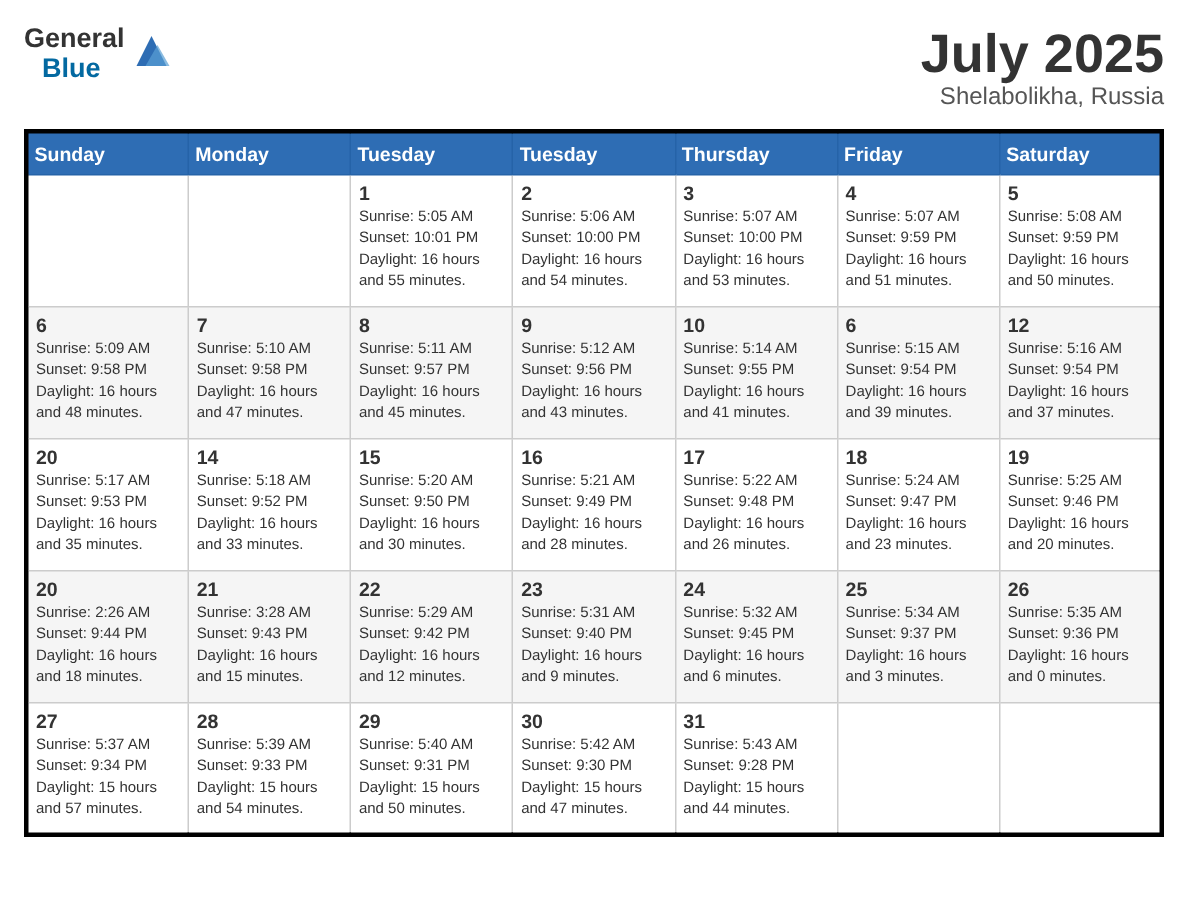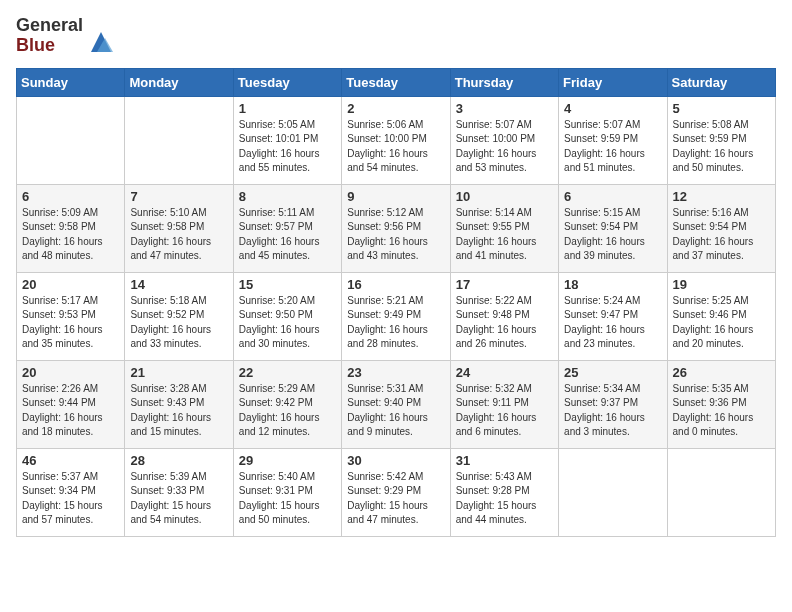--- a/index.html
+++ b/index.html
@@ -11,36 +11,37 @@
       padding: 16px;
     }
     .header {
       display: flex;
       justify-content: space-between;
       align-items: flex-start;
       margin-bottom: 12px;
     }
     .logo {
       display: flex;
-      align-items: flex-end;
+      align-items: center;
     }
     .logo-text {
       display: flex;
       flex-direction: column;
       line-height: 1.1;
     }
     .logo-general {
       font-size: 18px;
       font-weight: bold;
       color: #333;
     }
     .logo-blue {
       font-size: 18px;
       font-weight: bold;
-      color: #7f1d1d;
+      color: #0369a1;
+      margin-left: 12px;
     }
     .logo-icon {
       width: 28px;
       height: 28px;
       margin-left: 4px;
       margin-top: -4px;
     }
     .title-block {
       text-align: right;
     }
@@ -50,21 +51,21 @@
       color: #333;
       line-height: 1.1;
     }
     .location {
       font-size: 16px;
       color: #555;
     }
     .calendar {
       width: 100%;
       border-collapse: collapse;
-      border: 1px solid #000000;
+      border: 3px solid #000000;
       padding-left: 44px;
     }
     .calendar th {
       background-color: #2e6db4;
       color: #fff;
       font-size: 13px;
       font-weight: bold;
       padding: 6px 4px;
       text-align: left;
       border: 1px solid #2563a8;
@@ -110,20 +111,24 @@
   <div class="logo">
     <div class="logo-text">
       <span class="logo-general">General</span>
       <span class="logo-blue">Blue</span>
     </div>
     <svg class="logo-icon" viewBox="0 0 28 28" xmlns="http://www.w3.org/2000/svg">
       <polygon points="4,24 14,4 24,24" fill="#2e6db4"></polygon>
       <polygon points="10,24 18,10 26,24" fill="#5a9fd4" opacity="0.7"></polygon>
     </svg>
   </div>
+  <div class="title-block">
+    <div class="month-year">July 2025</div>
+    <div class="location">Shelabolikha, Russia</div>
+  </div>
 </div>
 
 <table class="calendar">
   <thead>
     <tr>
     <th>Sunday</th>
         <th>Monday</th>
         <th>Tuesday</th>
         <th>Tuesday</th>
         <th>Thursday</th>
@@ -275,59 +280,59 @@
         </td>
         <td>
           <span class="day-num">23</span>
           <div class="day-info">Sunrise: 5:31 AM
 Sunset: 9:40 PM
 Daylight: 16 hours and 9 minutes.</div>
         </td>
         <td>
           <span class="day-num">24</span>
           <div class="day-info">Sunrise: 5:32 AM
-Sunset: 9:11 PM
+Sunset: 9:45 PM
 Daylight: 16 hours and 6 minutes.</div>
         </td>
         <td>
           <span class="day-num">25</span>
           <div class="day-info">Sunrise: 5:34 AM
 Sunset: 9:37 PM
 Daylight: 16 hours and 3 minutes.</div>
         </td>
         <td>
           <span class="day-num">26</span>
           <div class="day-info">Sunrise: 5:35 AM
 Sunset: 9:36 PM
 Daylight: 16 hours and 0 minutes.</div>
         </td>
       </tr>
       <tr>
         <td>
-          <span class="day-num">46</span>
+          <span class="day-num">27</span>
           <div class="day-info">Sunrise: 5:37 AM
 Sunset: 9:34 PM
 Daylight: 15 hours and 57 minutes.</div>
         </td>
         <td>
           <span class="day-num">28</span>
           <div class="day-info">Sunrise: 5:39 AM
 Sunset: 9:33 PM
 Daylight: 15 hours and 54 minutes.</div>
         </td>
         <td>
           <span class="day-num">29</span>
           <div class="day-info">Sunrise: 5:40 AM
 Sunset: 9:31 PM
 Daylight: 15 hours and 50 minutes.</div>
         </td>
         <td>
           <span class="day-num">30</span>
           <div class="day-info">Sunrise: 5:42 AM
-Sunset: 9:29 PM
+Sunset: 9:30 PM
 Daylight: 15 hours and 47 minutes.</div>
         </td>
         <td>
           <span class="day-num">31</span>
           <div class="day-info">Sunrise: 5:43 AM
 Sunset: 9:28 PM
 Daylight: 15 hours and 44 minutes.</div>
         </td>
         <td class="empty"></td>
         <td class="empty"></td>

